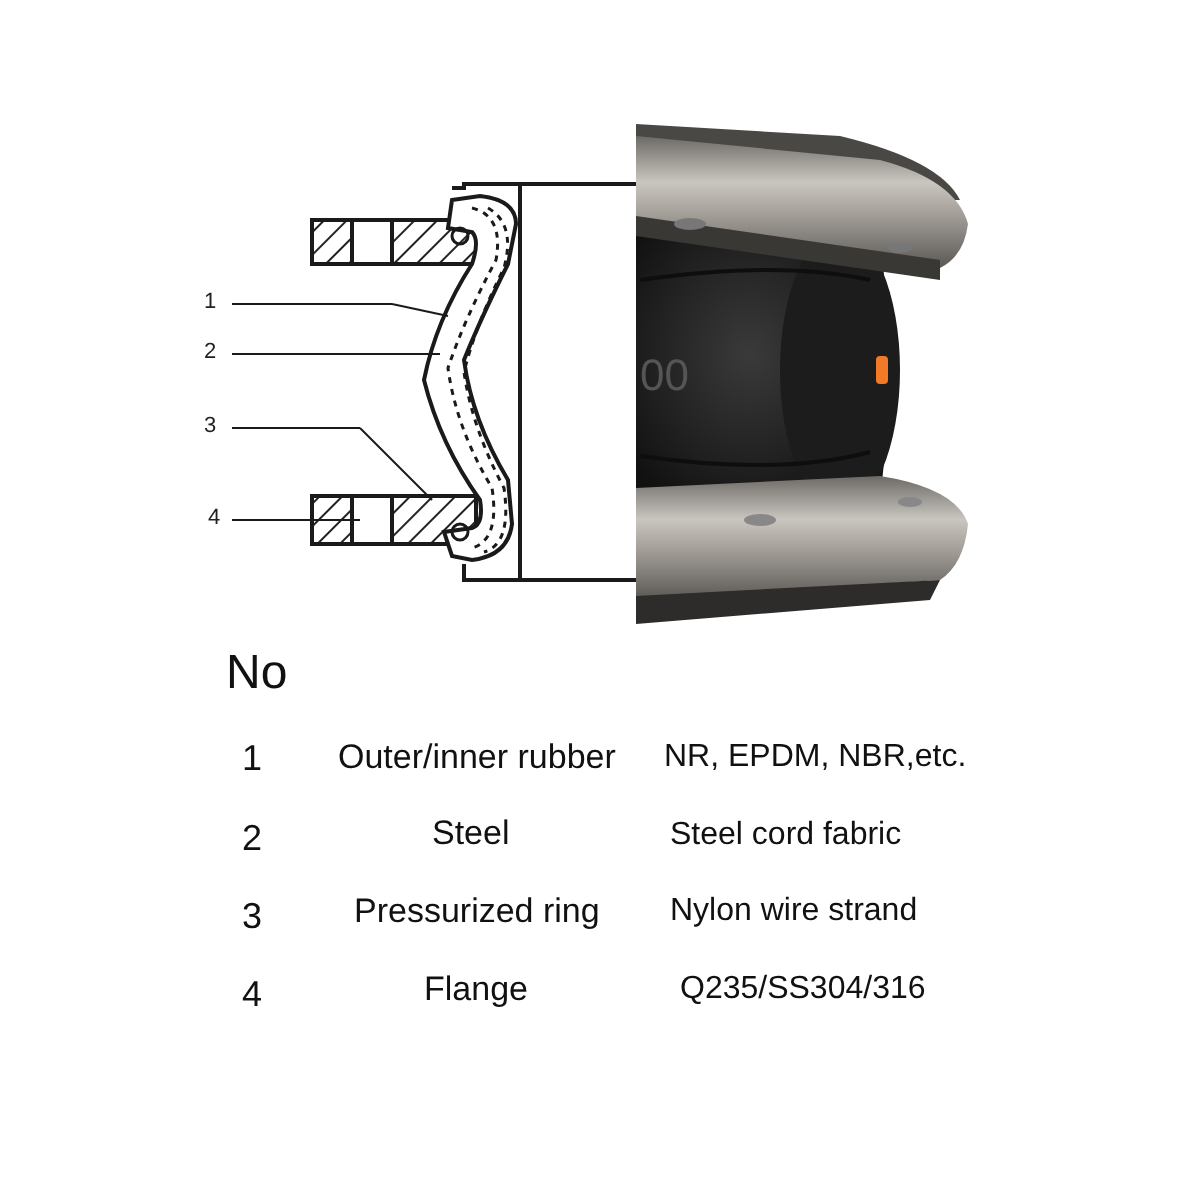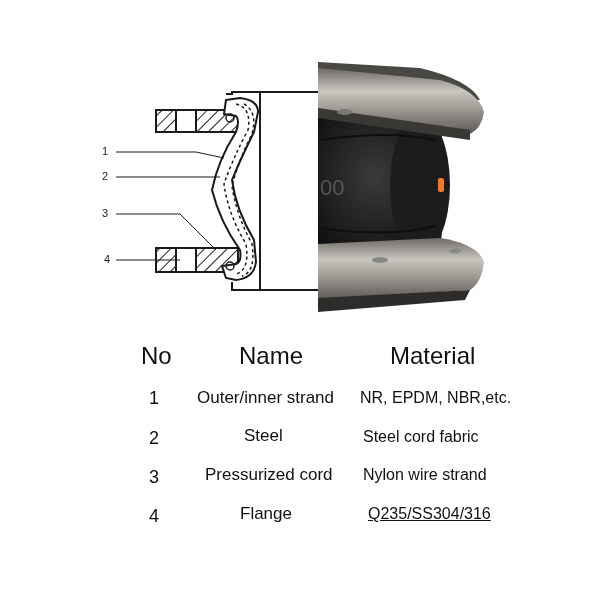--- a/index.html
+++ b/index.html
@@ -1,20 +1,20 @@
 <!DOCTYPE html>
 <html><head>
   <meta charset="utf-8">
   <style>
     html, body { margin: 0; padding: 0; background: #ffffff; }
     body { width: 600px; height: 600px; position: relative; overflow: hidden; font-family: "Liberation Sans", sans-serif; color: #111; }
     .figure { position: absolute; left: 0; top: 0; width: 600px; height: 330px; }
     .figure svg { position: absolute; left: 0; top: 0; }
     .callout { position: absolute; font-size: 11px; color: #222; }
-    .table { position: absolute; left: 0; top: 330px; width: 500px; height: 270px; margin-left: 28px; }
+    .table { position: absolute; left: 0; top: 311px; width: 500px; height: 270px; }
     .hdr { position: absolute; font-size: 24px; color: #111; }
     .cell { position: absolute; font-size: 17px; color: #111; white-space: nowrap; }
     .cell.no { font-size: 18px; }
     .cell.mat { font-size: 16px; }
   </style>
 </head>
 <body>
 
 <div class="figure">
   <svg width="600" height="330" viewBox="0 0 600 330">
@@ -92,36 +92,34 @@
   </svg>
 
   <span class="callout" style="left:102px; top:145px;">1</span>
   <span class="callout" style="left:102px; top:170px;">2</span>
   <span class="callout" style="left:102px; top:207px;">3</span>
   <span class="callout" style="left:104px; top:253px;">4</span>
 </div>
 
 <div class="table">
   <span class="hdr" style="left:113px; top:12px;">No</span>
-  <span class="hdr" style="left:211px; top:12px;">Name</span>
-  <span class="hdr" style="left:362px; top:12px;">Material</span>
 
   <div>
     <span class="cell no" style="left:121px; top:58px;">1</span>
-    <span class="cell" style="left:169px; top:58px;">Outer/inner strand</span>
+    <span class="cell" style="left:169px; top:58px;">Outer/inner rubber</span>
     <span class="cell mat" style="left:332px; top:59px;">NR, EPDM, NBR,etc.</span>
   </div>
   <div>
     <span class="cell no" style="left:121px; top:98px;">2</span>
     <span class="cell" style="left:216px; top:96px;">Steel</span>
     <span class="cell mat" style="left:335px; top:98px;">Steel cord fabric</span>
   </div>
   <div>
     <span class="cell no" style="left:121px; top:137px;">3</span>
-    <span class="cell" style="left:177px; top:135px;">Pressurized cord</span>
+    <span class="cell" style="left:177px; top:135px;">Pressurized ring</span>
     <span class="cell mat" style="left:335px; top:136px;">Nylon wire strand</span>
   </div>
   <div>
     <span class="cell no" style="left:121px; top:176px;">4</span>
     <span class="cell" style="left:212px; top:174px;">Flange</span>
-    <span class="cell mat" style="left:340px; top:175px;text-decoration:underline;">Q235/SS304/316</span>
+    <span class="cell mat" style="left:340px; top:175px;">Q235/SS304/316</span>
   </div>
 </div>
 
 </body></html>

